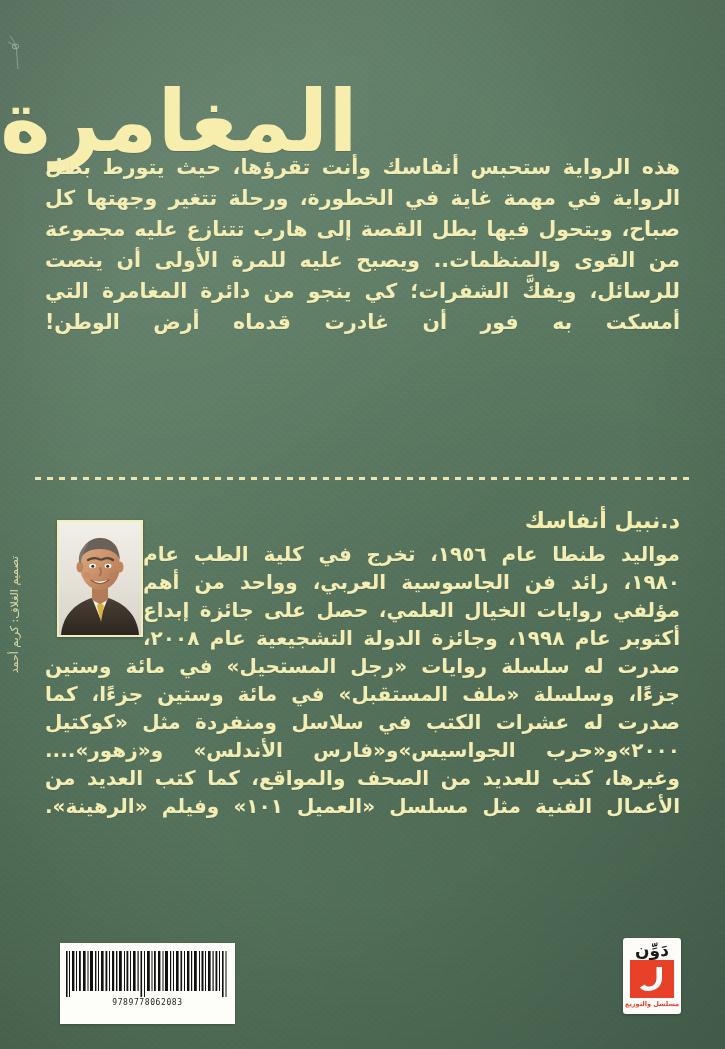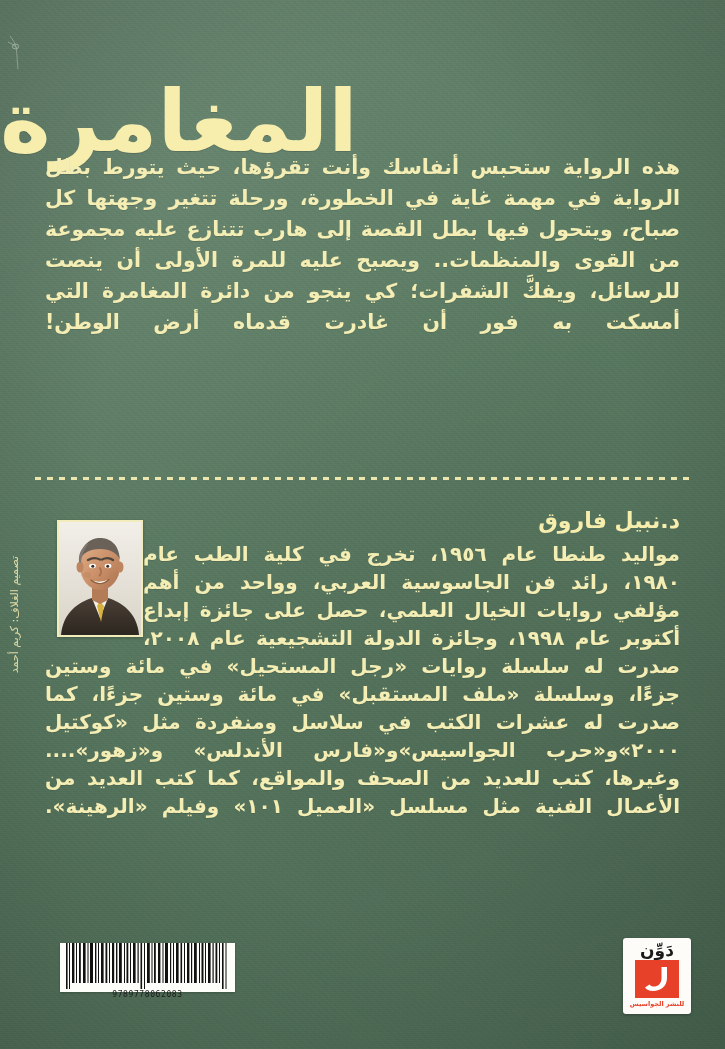--- a/index.html
+++ b/index.html
@@ -152,23 +152,23 @@
     direction: rtl;
     text-align: right;
   }
 
   
   #barcode {
     position: absolute;
     left: 60px;
     top: 943px;
     width: 175px;
-    height: 49px;
+    height: 81px;
     background: #fdfdfa;
-    padding: 0 5px 2px 5px;
+    padding: 8px 5px 2px 5px;
     box-sizing: border-box;
     box-shadow: 0 1px 2px rgba(0,0,0,0.22);
   }
   #barcode-bars {
     width: 100%;
     height: 46px;
     display: block;
   }
   #barcode-digits {
     font-family: "DejaVu Sans Mono", monospace;
@@ -178,21 +178,21 @@
     letter-spacing: .6px;
     direction: ltr;
     margin-top: 1px;
   }
 
   
   #publisher-logo {
     position: absolute;
     left: 623px;
     top: 938px;
-    width: 68px;
+    width: 58px;
     height: 76px;
     background: #fdfcf8;
     border-radius: 3px;
     box-shadow: 0 1px 3px rgba(0,0,0,0.28);
     display: flex;
     flex-direction: column;
     align-items: center;
     padding-top: 3px;
     box-sizing: border-box;
   }
@@ -291,21 +291,21 @@
         <path d="M41 46 q2.5 5 -0.5 7.5" stroke="#a4704c" stroke-width="1.8" fill="none" stroke-linecap="round"></path>
 
         <path d="M32 58 q9 7 18 -0.5 q-9 4 -18 0.5 Z" fill="#ffffff"></path>
         <path d="M32 58 q9 7.5 18 -0.5" stroke="#8e5f3f" stroke-width="1.4" fill="none" stroke-linecap="round"></path>
 
         <ellipse cx="28" cy="53" rx="4" ry="3" fill="#b8805a" opacity=".35"></ellipse>
         <ellipse cx="54" cy="53" rx="4" ry="3" fill="#b8805a" opacity=".35"></ellipse>
       </svg>
     </div>
 
-    <div id="author-name">د.نبيل فاروق</div>
+    <div id="author-name">د.نبيل أنفاسك</div>
     <p id="author-bio" class="last">مواليد طنطا عام ١٩٥٦، تخرج في كلية الطب عام ١٩٨٠، رائد فن الجاسوسية العربي، وواحد من أهم مؤلفي روايات الخيال العلمي، حصل على جائزة إبداع أكتوبر عام ١٩٩٨، وجائزة الدولة التشجيعية عام ٢٠٠٨، صدرت له سلسلة روايات «رجل المستحيل» في مائة وستين جزءًا، وسلسلة «ملف المستقبل» في مائة وستين جزءًا، كما صدرت له عشرات الكتب في سلاسل ومنفردة مثل «كوكتيل ٢٠٠٠»و«حرب الجواسيس»و«فارس الأندلس» و«زهور».... وغيرها، كتب للعديد من الصحف والمواقع، كما كتب العديد من الأعمال الفنية مثل مسلسل «العميل ١٠١» وفيلم «الرهينة».</p>
   </div>
 
   <div id="spine-credit">تصميم الغلاف: كريم أحمد</div>
 
   <div id="barcode">
     <svg id="barcode-bars" viewBox="0 0 165 46" preserveAspectRatio="none">
       <g fill="#111111">
         <rect x="1" y="0" width="1.6" height="46"></rect>
         <rect x="4" y="0" width="1" height="46"></rect>
@@ -358,16 +358,16 @@
     <div id="barcode-digits">9789778062083</div>
   </div>
 
   <div id="publisher-logo">
     <div id="logo-wordmark">دَوِّن</div>
     <div id="logo-mark">
       <svg viewBox="0 0 34 30" width="34" height="30">
         <path d="M27 3 L27 14 C27 22, 21 27, 13 27 C9 27, 6.5 25.5, 5 23.5 L9.5 20.5 C10.8 22, 12 22.6, 13.6 22.6 C18 22.6, 21.5 19.6, 21.5 14.2 L21.5 3 Z" fill="#ffffff"></path>
       </svg>
     </div>
-    <div id="logo-tagline">للنشر الجواسيس</div>
+    <div id="logo-tagline">مسلسل والتوزيع</div>
   </div>
 
 </div>
 
 </body></html>

